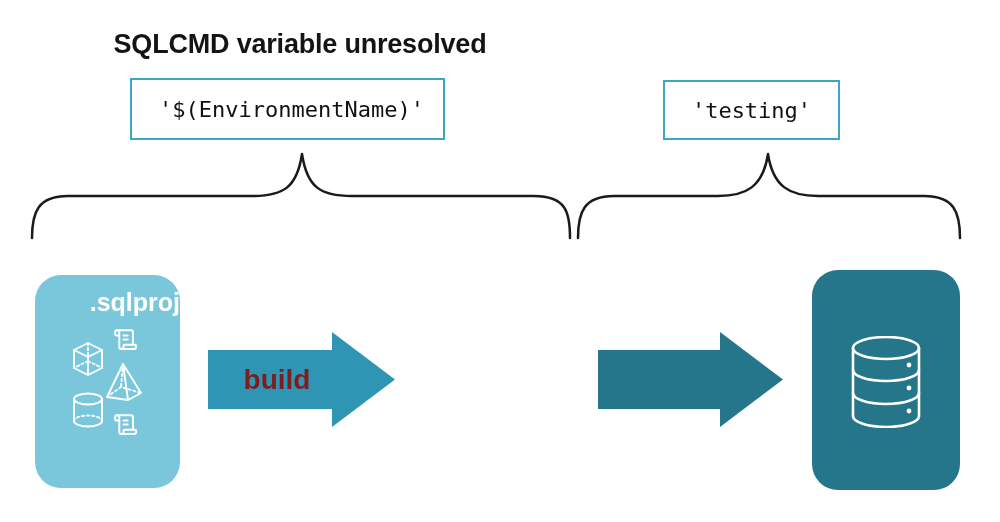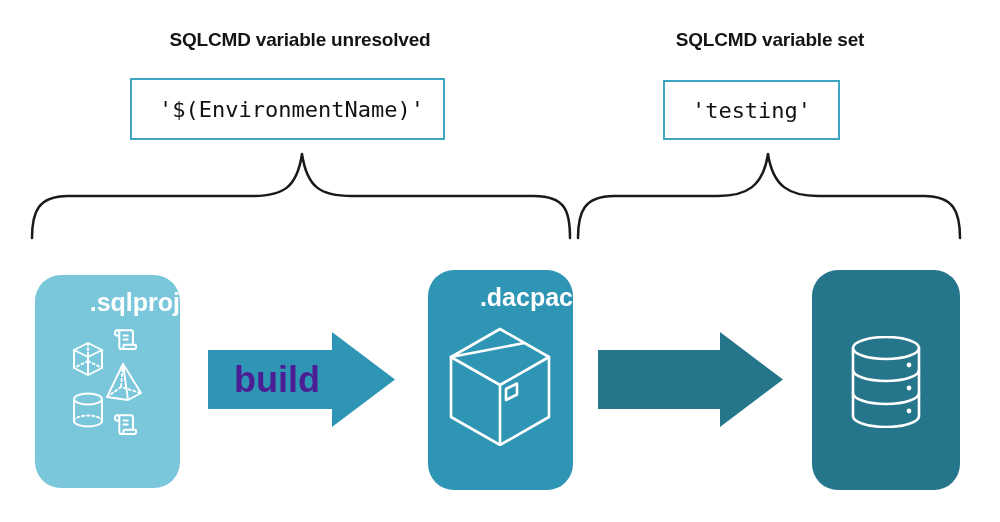--- a/index.html
+++ b/index.html
@@ -2,21 +2,21 @@
 <html><head>
 <meta charset="utf-8">
 <style>
   * { margin:0; padding:0; box-sizing:border-box; }
   body { background:#fff; }
   .canvas {
     position:relative; width:1000px; height:522px; background:#ffffff;
     overflow:hidden; font-family:"Liberation Sans", sans-serif;
   }
   .heading {
-    position:absolute; top:29px; font-weight:bold; font-size:19px;
+    position:absolute; top:29px; font-weight:bold; font-size:27px;
     letter-spacing:-0.2px; color:#141414; text-align:center;
   }
   #heading-left  { left:30px;  width:540px; }
   #heading-right { left:590px; width:360px; }
   .codebox {
     position:absolute; background:#ffffff; border:2px solid #3da6c2;
     display:flex; align-items:center; justify-content:center;
     font-family:"DejaVu Sans Mono", monospace; font-size:22px; color:#111111;
     white-space:pre;
   }
@@ -29,33 +29,32 @@
   #node-database { left:812px; top:270px; width:148px; height:220px; }
   .node-title { text-align:right; margin-top:13px; font-weight:bold; font-size:25px; }
   .node-icon { position:absolute; }
   #icon-sqlproj  { left:20px; top:47px; }
   #icon-dacpac   { left:15px; top:51px; }
   #icon-database { left:38px; top:66px; }
   .arrow { position:absolute; }
   #arrow-build  { left:208px; top:332px; }
   #arrow-deploy { left:598px; top:332px; }
   .arrow-label {
-    position:absolute; color:#4c1d95; font-weight:bold; font-size:36px;
+    position:absolute; color:#7f1d1d; font-weight:bold; font-size:28px;
     text-align:center; height:56px; line-height:56px;
   }
   #label-build  { left:212px; top:352px; width:130px; }
   #label-deploy { left:602px; top:352px; width:130px; }
 </style>
 </head>
 <body>
 
 <div class="canvas">
 
   <div class="heading" id="heading-left">SQLCMD variable unresolved</div>
-  <div class="heading" id="heading-right">SQLCMD variable set</div>
 
   <div class="codebox" id="code-left" style="border-color: rgb(61, 166, 194); padding-left: 8px;">'$(EnvironmentName)'</div>
   <div class="codebox" id="code-right" style="border-color: rgb(61, 166, 194);">'testing'</div>
 
   <svg class="braces" width="1000" height="522" viewBox="0 0 1000 522">
     <g fill="none" stroke-width="2.5" stroke-linecap="round" stroke-linejoin="round" stroke="#1a1a1a">
       <path d="M32 238 C32 212 38 196 68 196 L252 196 C284 196 297 187 302 154
                C307 187 320 196 352 196 L534 196 C566 196 570 212 570 238"></path>
       <path d="M578 238 C578 212 584 196 614 196 L718 196 C746 196 763 187 768 154
                C773 187 790 196 818 196 L924 196 C954 196 960 212 960 238"></path>
@@ -98,32 +97,20 @@
         </g>
       </g>
     </svg>
   </div>
 
   <svg class="arrow" id="arrow-build" width="187" height="95" viewBox="0 0 187 95">
     <polygon points="0,18 124,18 124,0 187,47.5 124,95 124,77 0,77" fill="#2e96b4"></polygon>
   </svg>
   <div class="arrow-label" id="label-build">build</div>
 
-  <div class="node" id="node-dacpac" style="background-color: rgb(46, 150, 180);">
-    <div class="node-title">.dacpac</div>
-    <svg class="node-icon" id="icon-dacpac" width="114" height="125" viewBox="0 0 114 125">
-      <g fill="none" stroke-width="2.6" stroke-linecap="round" stroke-linejoin="round" stroke="#ffffff">
-        <path d="M57 8 L8 36 L57 64 L106 36 Z"></path>
-        <path d="M8 36 V96 L57 124 L106 96 V36"></path>
-        <path d="M57 64 V124"></path>
-        <path d="M8 36 L81.5 22"></path>
-        <path d="M63 68 l11 -5.5 v11 l-11 5.5 Z"></path>
-      </g>
-    </svg>
-  </div>
 
   <svg class="arrow" id="arrow-deploy" width="185" height="95" viewBox="0 0 185 95">
     <polygon points="0,18 122,18 122,0 185,47.5 122,95 122,77 0,77" fill="#26768b"></polygon>
   </svg>
 
   <div class="node" id="node-database" style="background-color: rgb(38, 118, 139);">
     <svg class="node-icon" id="icon-database" width="72" height="92" viewBox="0 0 72 92">
       <g fill="none" stroke-width="2.6" stroke-linecap="round" stroke-linejoin="round" stroke="#ffffff">
         <ellipse cx="36" cy="12" rx="33" ry="11"></ellipse>
         <path d="M3 12 V80 M69 12 V80"></path>

